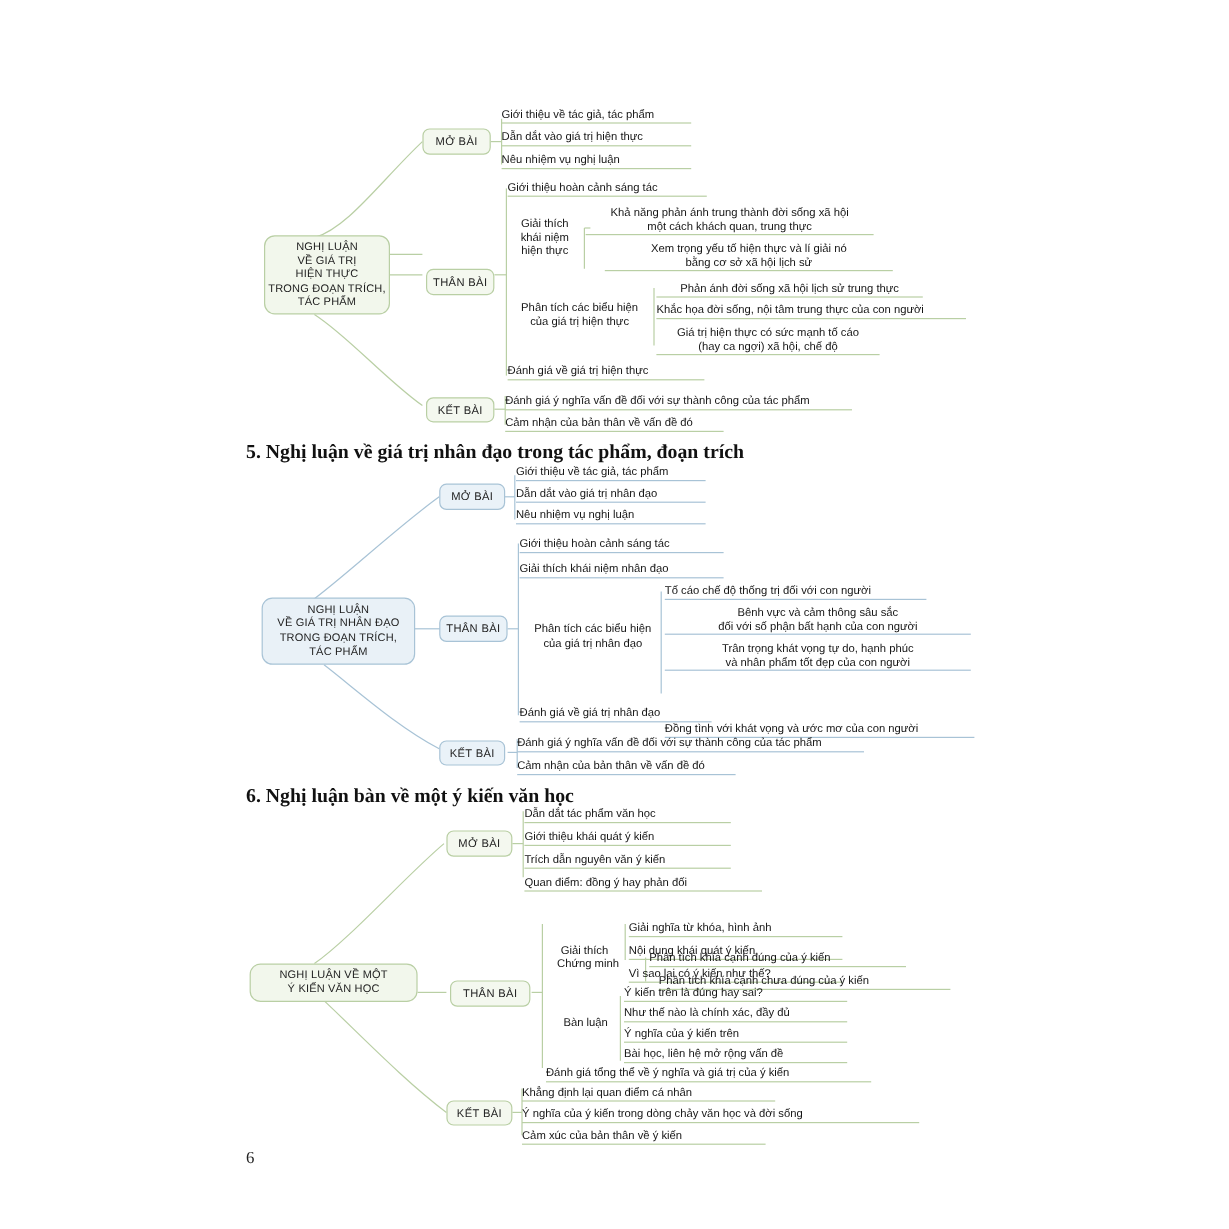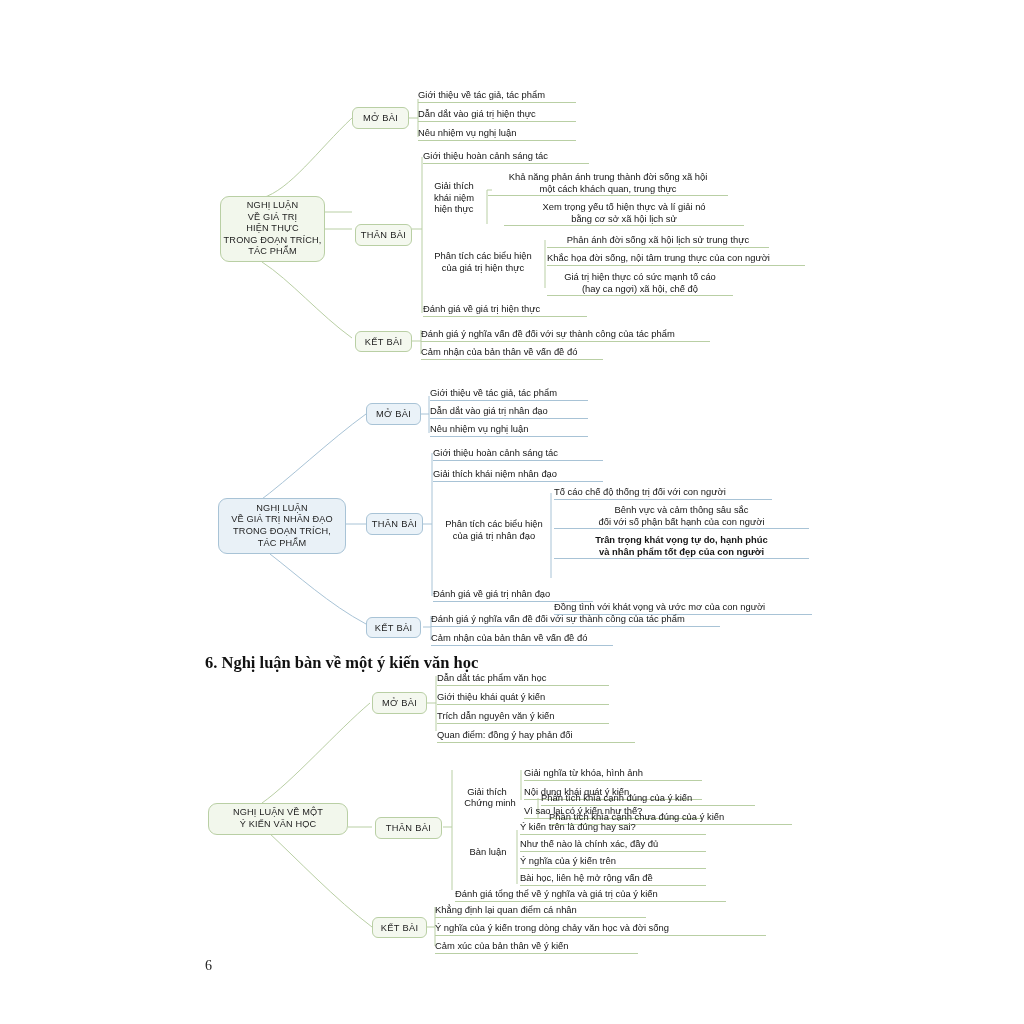--- a/index.html
+++ b/index.html
@@ -203,20 +203,21 @@
     <div class="leaf ul-green ctr" style="left:547px; top:271px; width:186px;">Giá trị hiện thực có sức mạnh tố cáo
 (hay ca ngợi) xã hội, chế độ</div>
 
     <div class="leaf ul-green" style="left:423px; top:303px; width:164px;">Đánh giá về giá trị hiện thực</div>
 
     <div class="branch green" style="left:355px; top:331px; width:57px; height:21px;">KẾT BÀI</div>
     <div class="leaf ul-green" style="left:421px; top:328px; width:289px;">Đánh giá ý nghĩa vấn đề đối với sự thành công của tác phẩm</div>
     <div class="leaf ul-green" style="left:421px; top:346px; width:182px;">Cảm nhận của bản thân về vấn đề đó</div>
   </div>
 
+  <div class="sec-title" style="left:205px; top:367px;">5. Nghị luận về giá trị nhân đạo trong tác phẩm, đoạn trích</div>
 
   <svg class="conn" width="1024" height="1024">
     <path d="M258,502 C288,480 330,440 366,414" stroke="#a8c3d6" stroke-width="1" fill="none"></path>
     <path d="M345,524 L368,524" stroke="#a8c3d6" stroke-width="1" fill="none"></path>
     <path d="M270,554 C296,574 330,605 366,624" stroke="#a8c3d6" stroke-width="1" fill="none"></path>
 
     <path d="M420,414 L429,414" stroke="#a8c3d6" stroke-width="1" fill="none"></path>
     <path d="M429,396 L429,433" stroke="#a8c3d6" stroke-width="1" fill="none"></path>
 
     <path d="M423,524 L432,524" stroke="#a8c3d6" stroke-width="1" fill="none"></path>
@@ -242,21 +243,21 @@
     <div class="branch blue" style="left:366px; top:513px; width:57px; height:22px;">THÂN BÀI</div>
 
     <div class="leaf ul-blue" style="left:433px; top:447px; width:170px;">Giới thiệu hoàn cảnh sáng tác</div>
     <div class="leaf ul-blue" style="left:433px; top:468px; width:170px;">Giải thích khái niệm nhân đạo</div>
 
     <div class="mid" style="left:433px; top:518px; width:122px;">Phân tích các biểu hiện
 của giá trị nhân đạo</div>
     <div class="leaf ul-blue" style="left:554px; top:486px; width:218px;">Tố cáo chế độ thống trị đối với con người</div>
     <div class="leaf ul-blue ctr" style="left:554px; top:504px; width:255px;">Bênh vực và cảm thông sâu sắc
 đối với số phận bất hạnh của con người</div>
-    <div class="leaf ul-blue ctr" style="left:554px; top:534px; width:255px;font-weight:bold;">Trân trọng khát vọng tự do, hạnh phúc
+    <div class="leaf ul-blue ctr" style="left:554px; top:534px; width:255px;">Trân trọng khát vọng tự do, hạnh phúc
 và nhân phẩm tốt đẹp của con người</div>
     <div class="leaf ul-blue" style="left:554px; top:565px; width:258px;margin-top:36px;">Đồng tình với khát vọng và ước mơ của con người</div>
 
     <div class="leaf ul-blue" style="left:433px; top:588px; width:160px;">Đánh giá về giá trị nhân đạo</div>
 
     <div class="branch blue" style="left:366px; top:617px; width:55px; height:21px;">KẾT BÀI</div>
     <div class="leaf ul-blue" style="left:431px; top:613px; width:289px;">Đánh giá ý nghĩa vấn đề đối với sự thành công của tác phẩm</div>
     <div class="leaf ul-blue" style="left:431px; top:632px; width:182px;">Cảm nhận của bản thân về vấn đề đó</div>
   </div>
 

